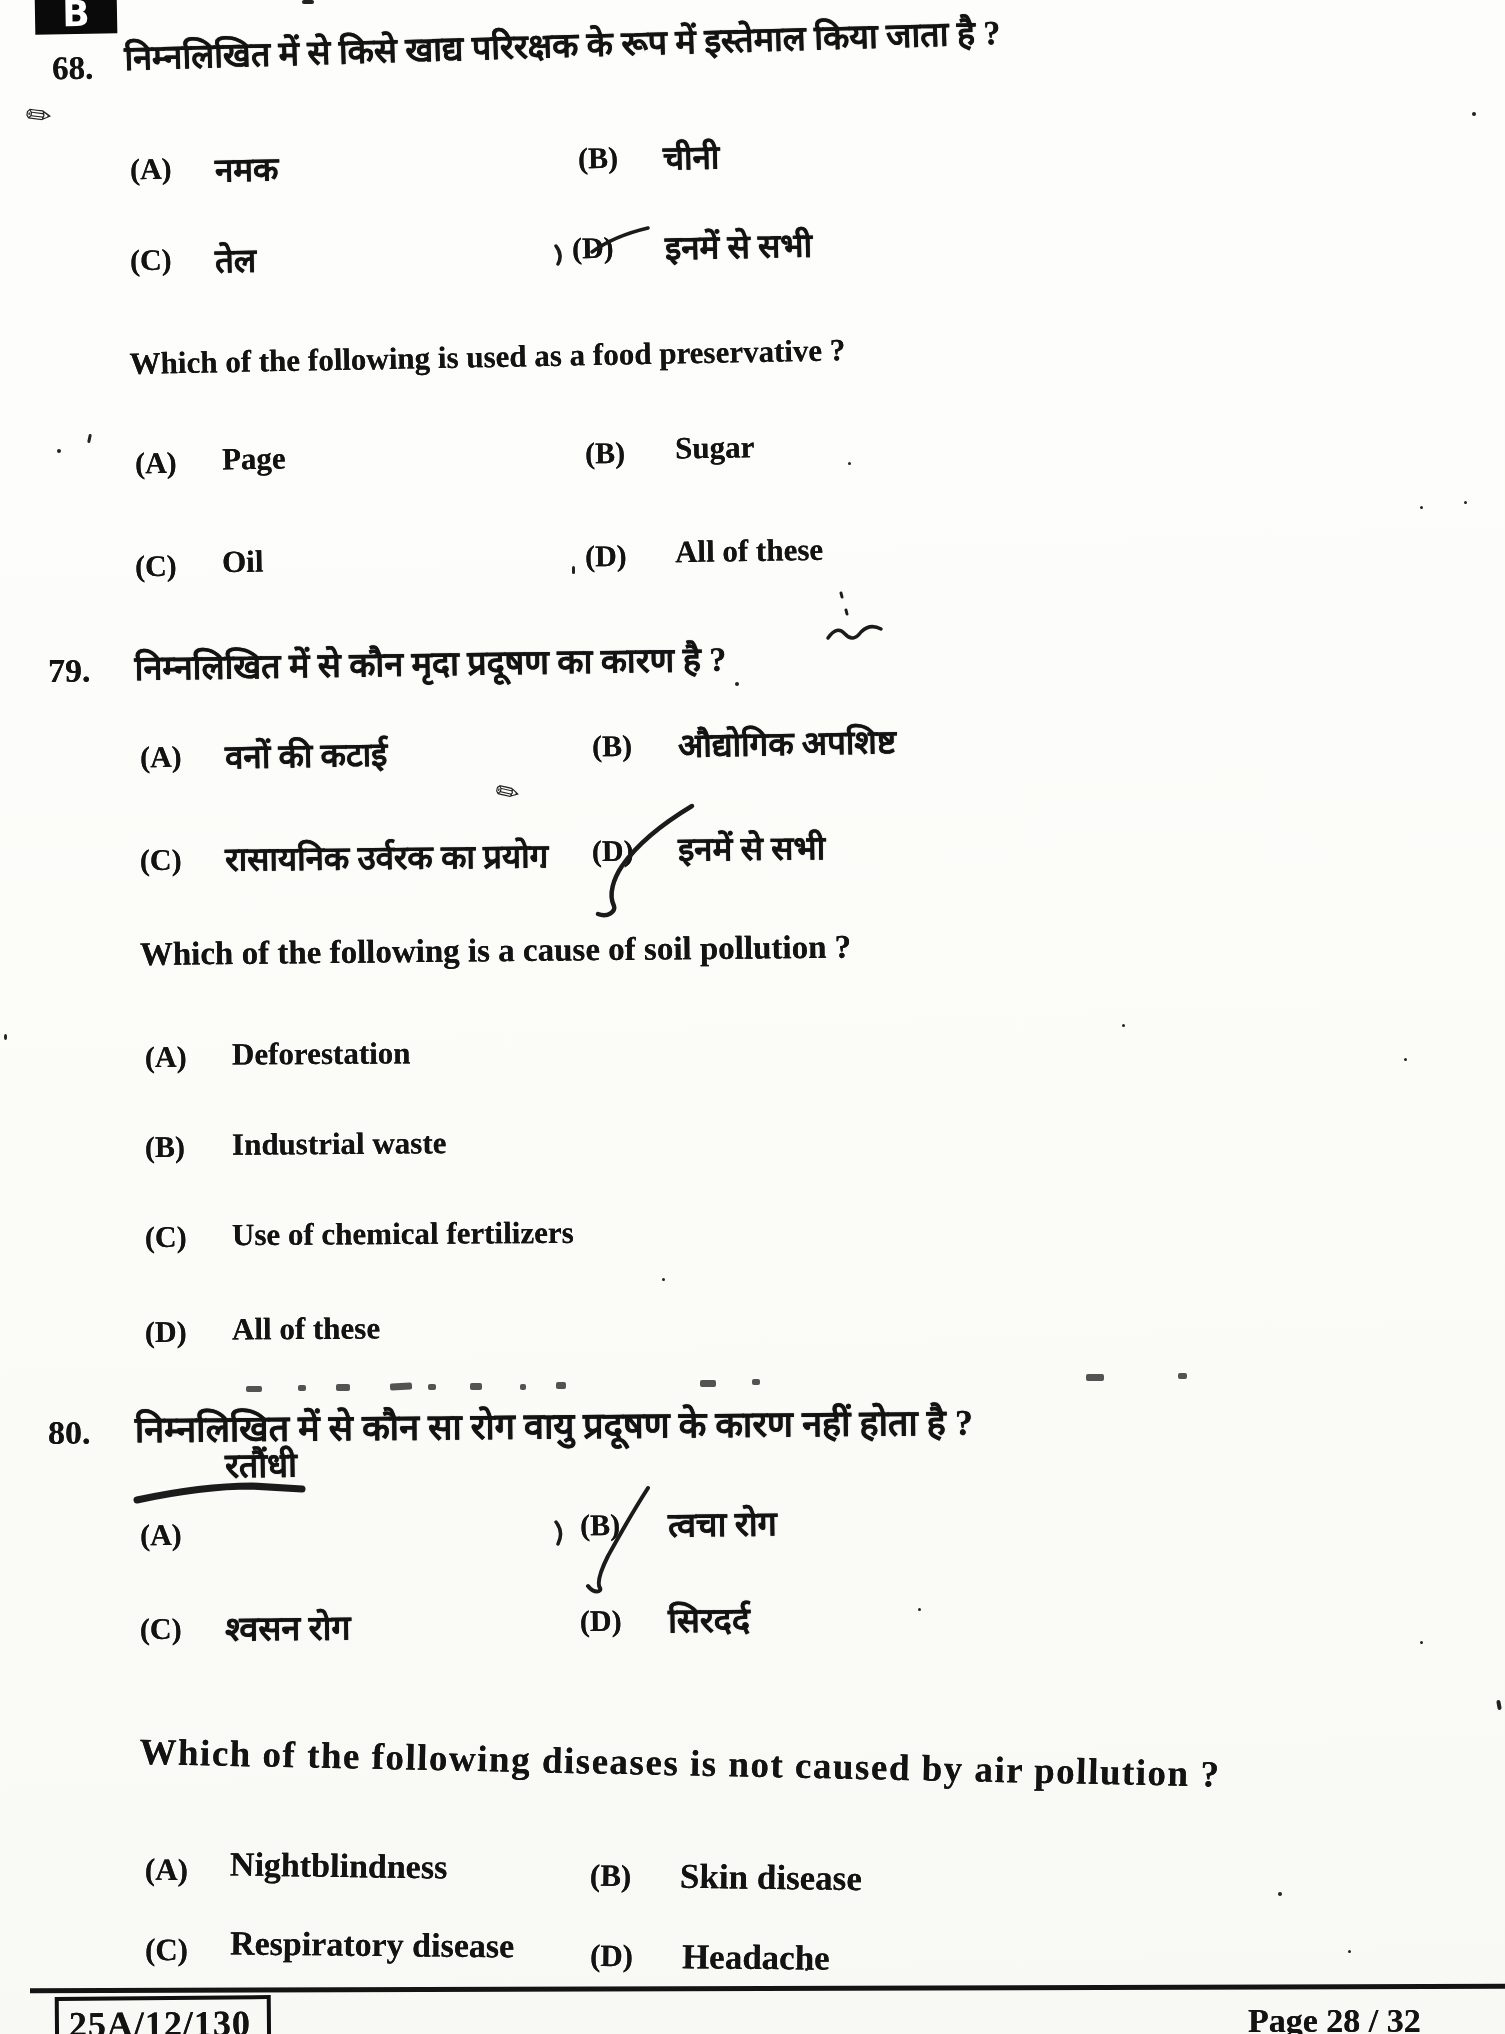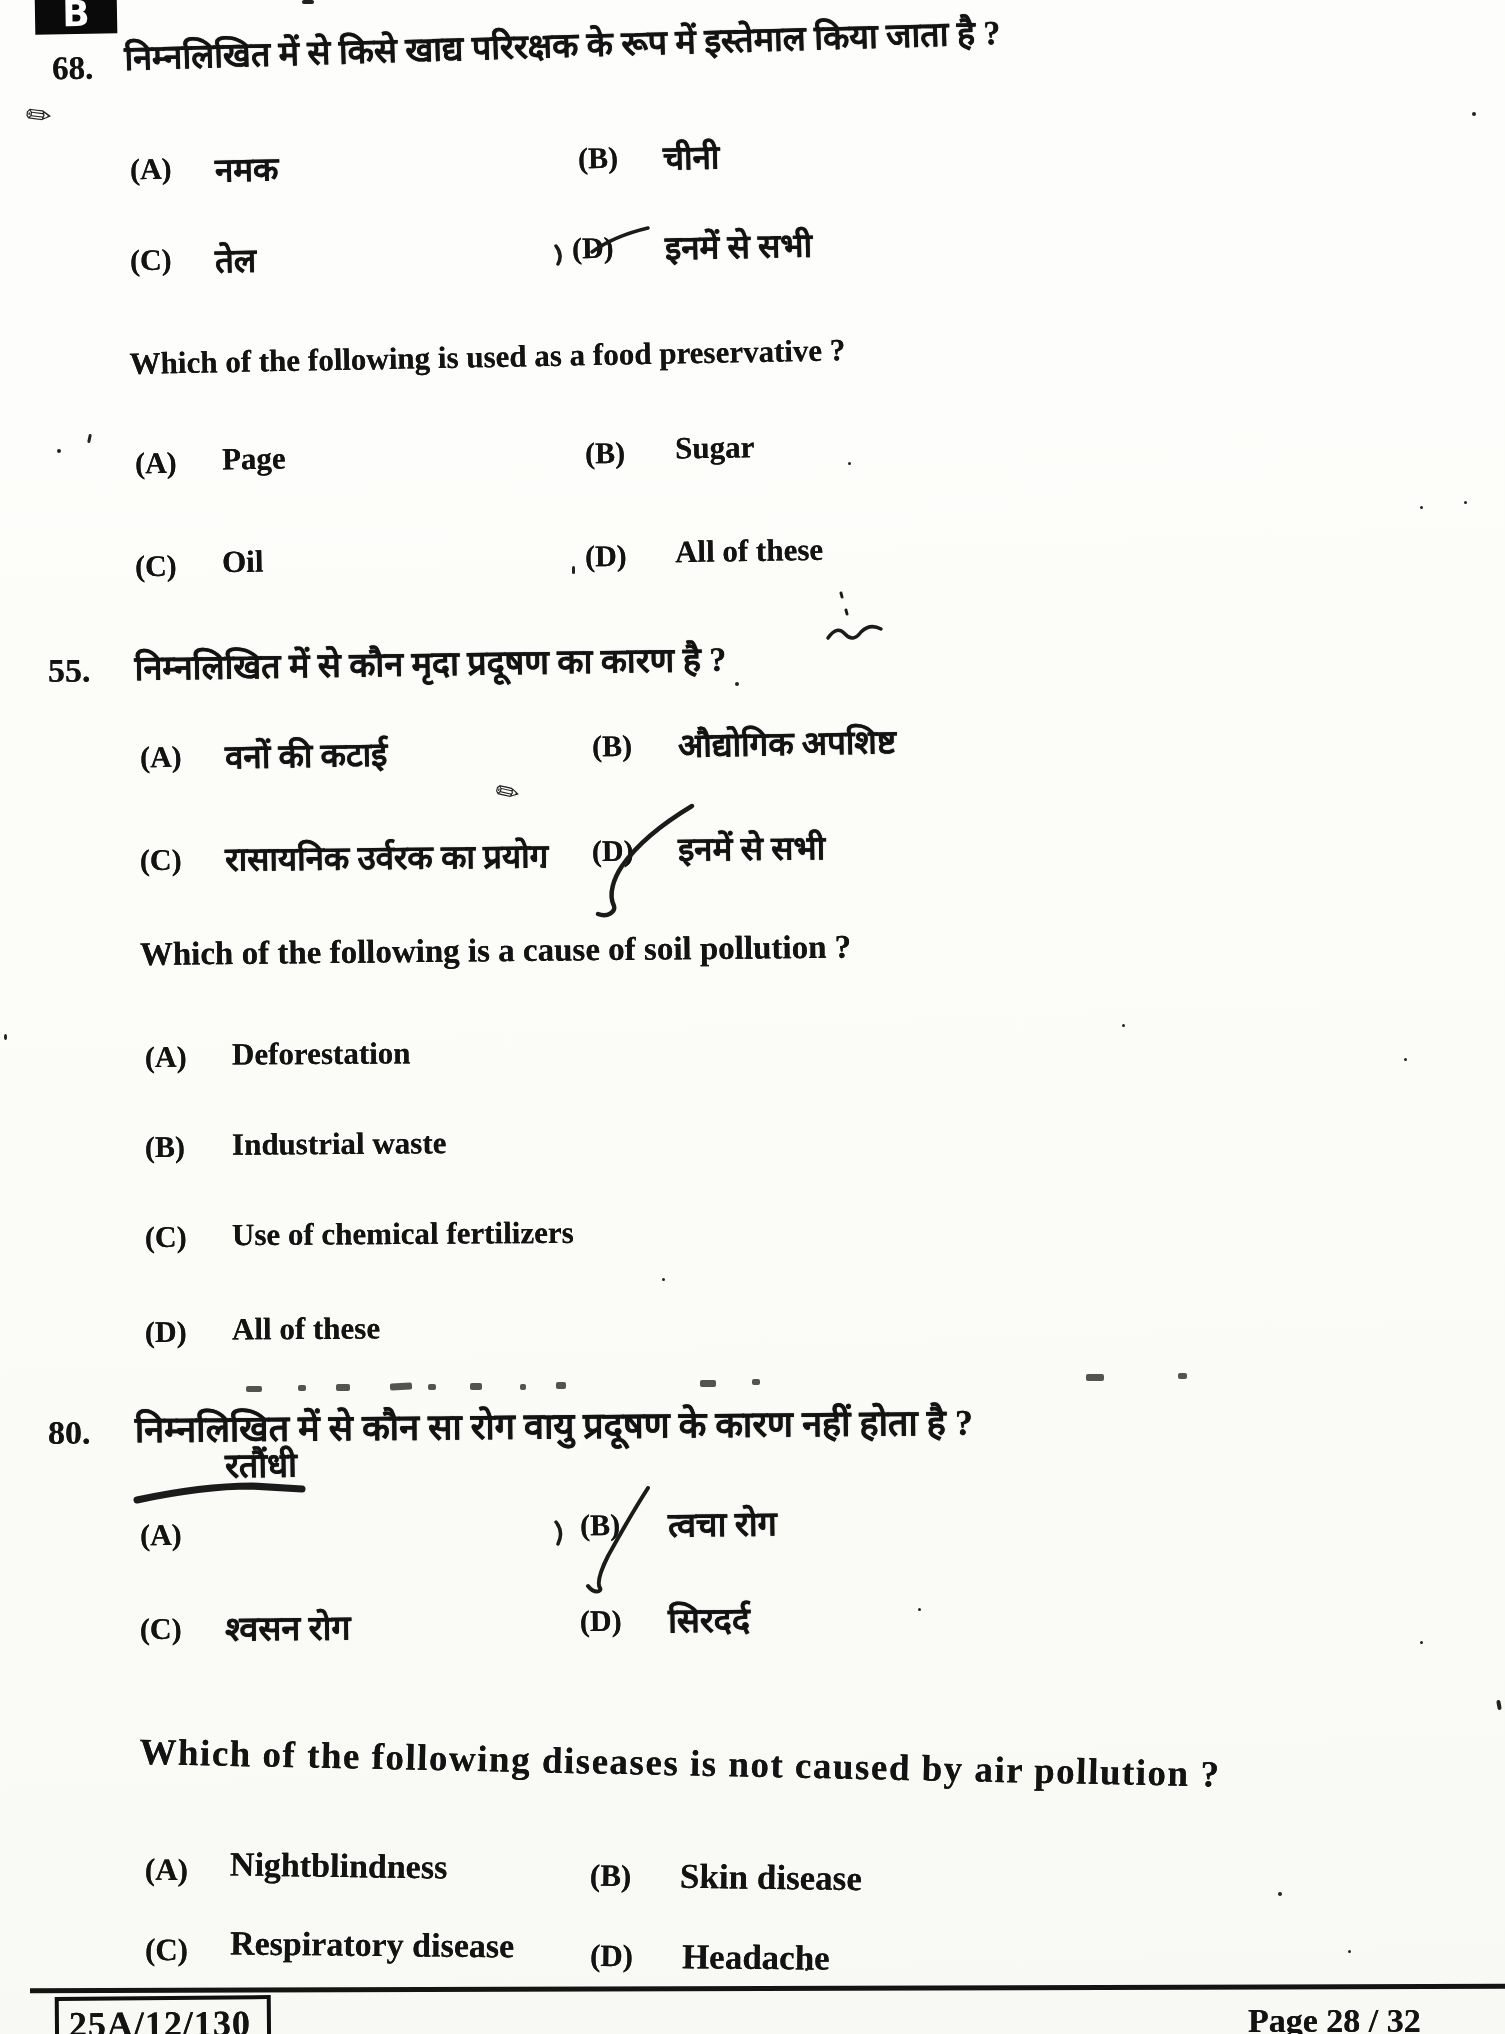--- a/index.html
+++ b/index.html
@@ -69,21 +69,21 @@
   <div class="abs en" style="left:222px;top:544px;font-size:31px;transform:rotate(-.9deg)">Oil</div>
   <div class="abs ol" style="left:585px;top:539px;transform:rotate(-.9deg)">(D)</div>
   <div class="abs en" style="left:675px;top:533px;font-size:31px;transform:rotate(-.9deg)">All of these</div>
 
   <svg class="abs mark" style="left:822px;top:588px" width="72" height="62">
     <path d="M19,5 l1,4" stroke-width="3"></path>
     <path d="M24,22 l1,4" stroke-width="3"></path>
     <path d="M6,50 q9,-13 17,-4 q8,9 16,-2 q9,-9 20,-3" stroke-width="3.5"></path>
   </svg>
 
-  <div class="abs qnum" style="left:48px;top:652px;font-size:34px">55.</div>
+  <div class="abs qnum" style="left:48px;top:652px;font-size:34px">79.</div>
   <div class="abs hi" style="left:135px;top:644px;font-size:34px;transform:rotate(-.9deg);transform-origin:left bottom">निम्नलिखित में से कौन मृदा प्रदूषण का कारण है ?</div>
 
   <div class="abs ol" style="left:140px;top:740px;transform:rotate(-1deg)">(A)</div>
   <div class="abs hi" style="left:225px;top:732px;font-size:33px;transform:rotate(-1deg)">वनों की कटाई</div>
   <div class="abs ol" style="left:592px;top:729px;transform:rotate(-1deg)">(B)</div>
   <div class="abs hi" style="left:678px;top:720px;font-size:33px;transform:rotate(-1deg)">औद्योगिक अपशिष्ट</div>
 
   <div class="abs pencil" style="left:496px;top:776px;font-size:28px;transform:rotate(-32deg)">✎</div>
 
   <div class="abs ol" style="left:140px;top:843px;transform:rotate(-.6deg)">(C)</div>

